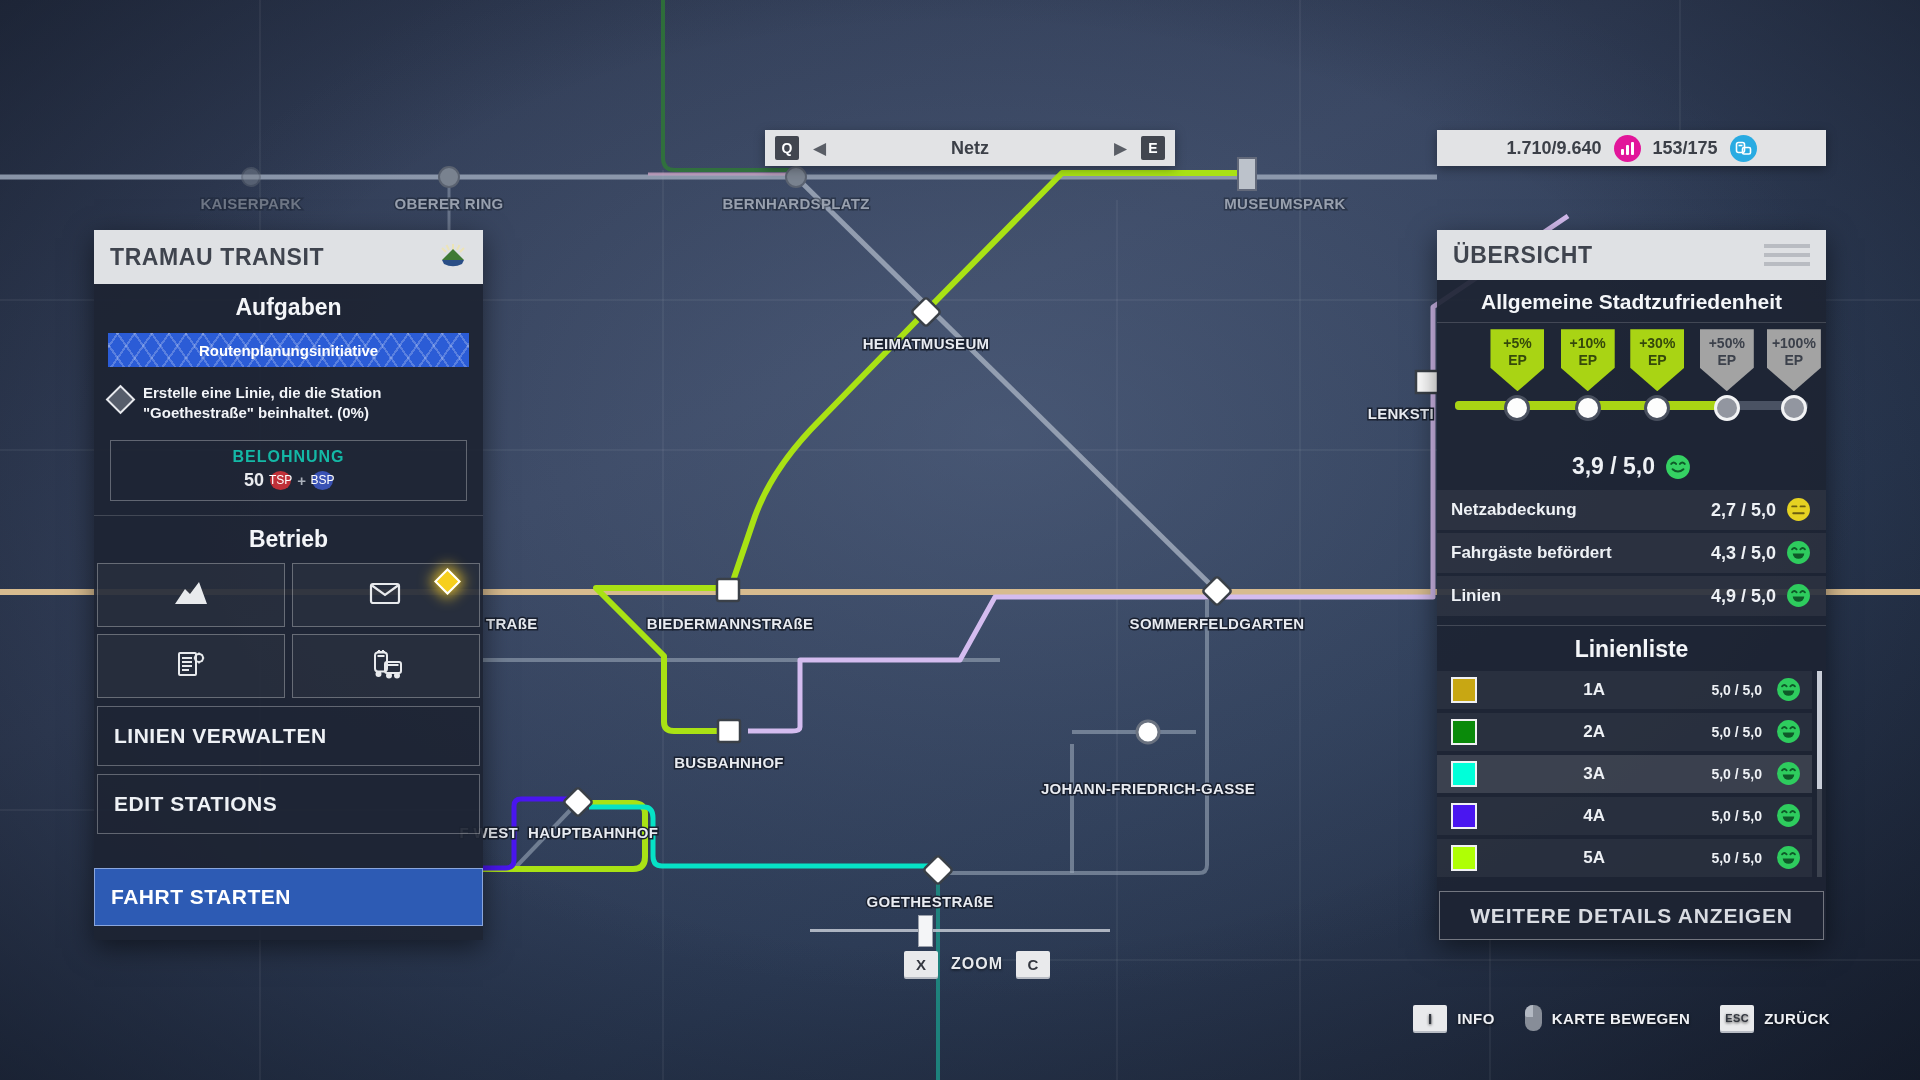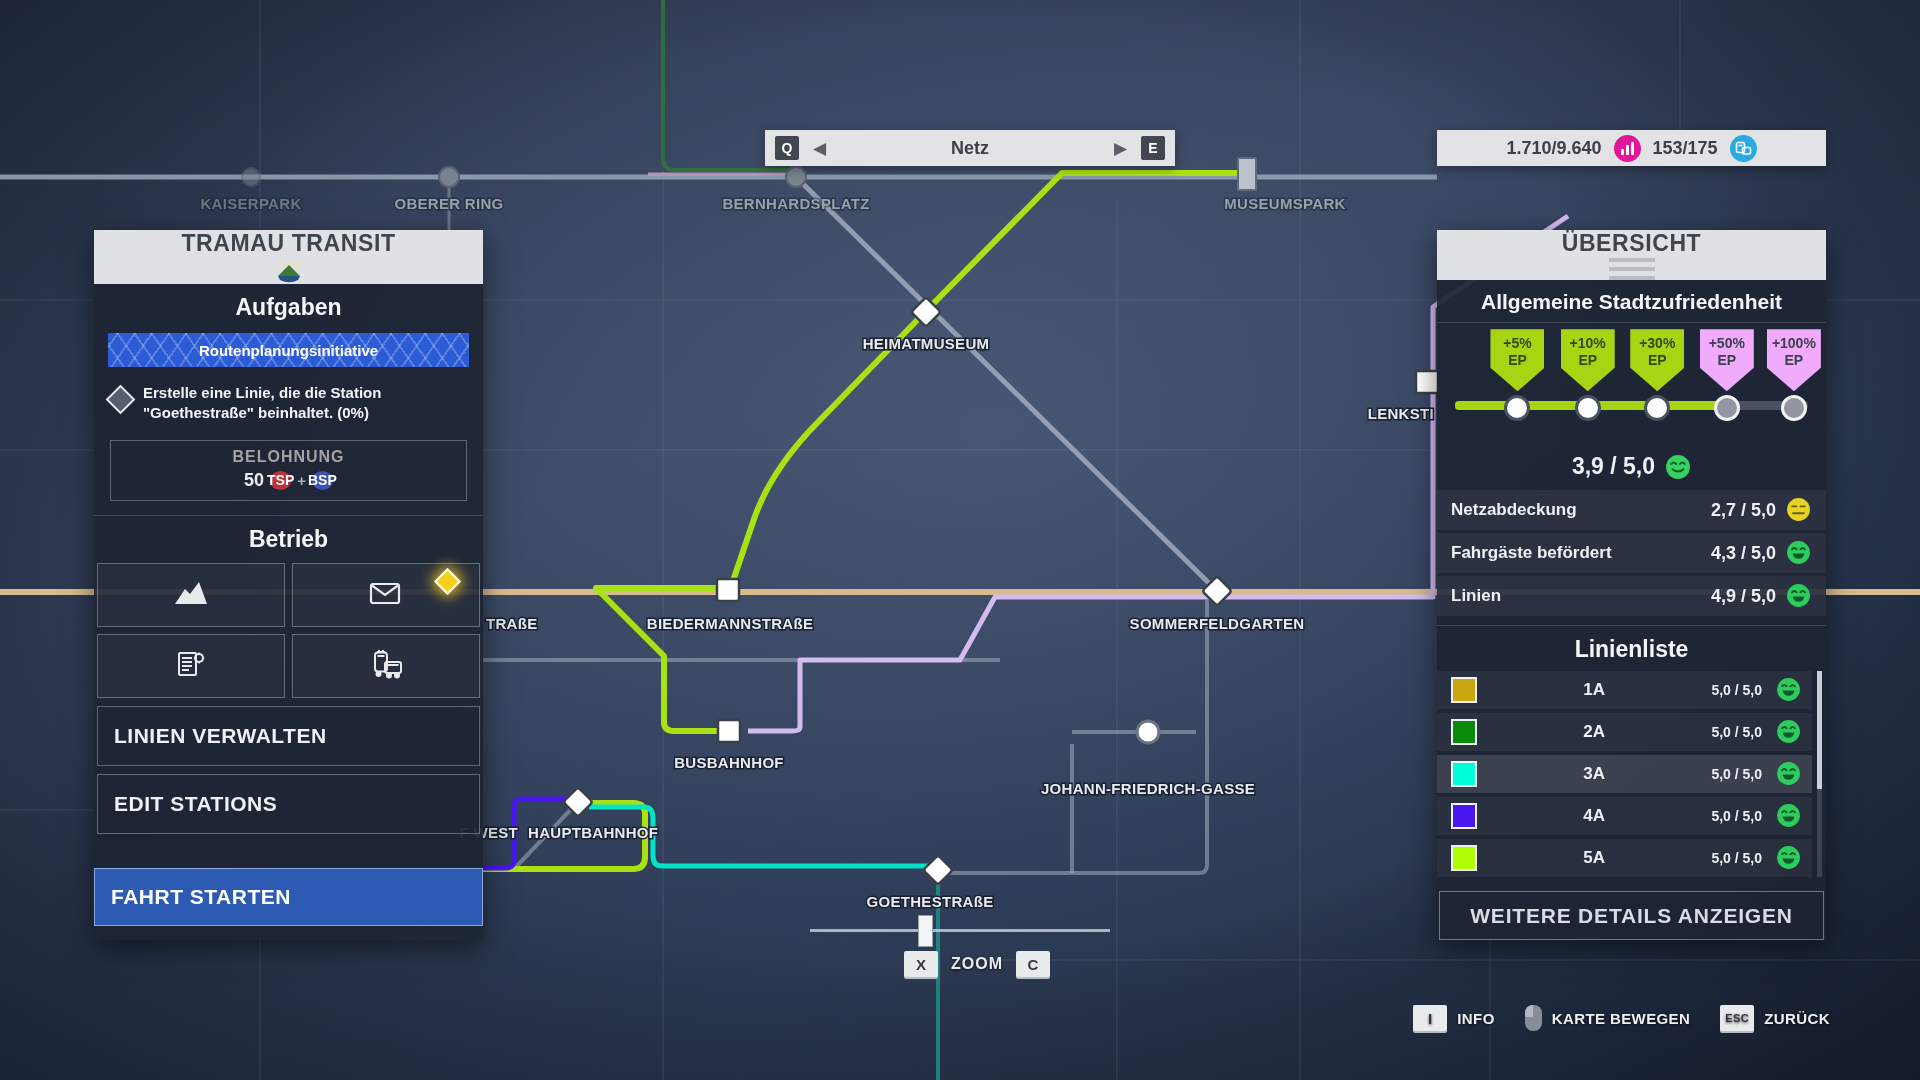--- a/index.html
+++ b/index.html
@@ -5,57 +5,57 @@
   html,body{margin:0;padding:0;background:#10141f;}
   .screen{position:relative;width:1920px;height:1080px;overflow:hidden;
     font-family:"Liberation Sans",sans-serif;
     background:
       radial-gradient(ellipse at 52% 40%, rgba(125,145,180,.28), transparent 62%),
       linear-gradient(155deg,#2d3850 0%,#35425d 38%,#2b3a54 68%,#222c40 100%);}
   .screen::after{content:"";position:absolute;inset:0;pointer-events:none;
       background:radial-gradient(ellipse at 50% 45%, transparent 55%, rgba(8,12,22,.55) 100%);}
   svg.map{position:absolute;left:0;top:0;z-index:1;}
   .panel{position:absolute;z-index:3;background:rgba(29,36,51,.93);box-shadow:0 8px 26px rgba(0,0,0,.5);color:#eef1f5;}
-  .panel-header{height:54px;background:#dfe1e4;display:flex;align-items:center;justify-content:space-between;padding:0 16px;flex-direction:column;}
+  .panel-header{height:54px;background:#dfe1e4;display:flex;align-items:center;justify-content:space-between;padding:0 16px;}
   .panel-title{color:#3f444e;font-weight:bold;font-size:23px;letter-spacing:.6px;}
   
   .left-panel{left:94px;top:230px;width:389px;height:710px;display:flex;flex-direction:column;}
   .section-heading{text-align:center;font-size:23px;font-weight:bold;padding:10px 0 8px;color:#f4f6f9;}
   .rule{height:1px;background:rgba(255,255,255,.16);}
   .banner{margin:4px 14px;height:34px;display:flex;align-items:center;justify-content:center;
      background:
        repeating-linear-gradient(55deg,transparent 0 12px,rgba(255,255,255,.22) 12px 14px),
        repeating-linear-gradient(-55deg,transparent 0 12px,rgba(255,255,255,.22) 12px 14px),
        #2b5cd6;
      color:#fff;font-weight:bold;font-size:15px;}
   .task-row{display:flex;gap:12px;padding:12px 16px 6px;align-items:flex-start;}
   .diamond-icon{width:17px;height:17px;margin-top:6px;background:#565d6b;border:2px solid #e8eaee;transform:rotate(45deg);flex:0 0 auto;}
   .task-text{font-size:15px;font-weight:bold;line-height:1.35;color:#f2f4f8;}
   .reward-box{margin:10px 16px 14px;border:1px solid rgba(255,255,255,.3);padding:7px 0 9px;text-align:center;}
-  .reward-title{color:#a3a3a3;font-weight:bold;font-size:16px;letter-spacing:1px;}
+  .reward-title{color:#14b8a6;font-weight:bold;font-size:16px;letter-spacing:1px;}
   .reward-line{margin-top:4px;display:flex;justify-content:center;align-items:center;gap:6px;color:#e9ebef;font-weight:bold;font-size:18px;}
-  .coin{width:21px;height:19px;border-radius:50%;color:#fff;font-size:14px;font-weight:bold;display:flex;align-items:center;justify-content:center;}
+  .coin{width:21px;height:19px;border-radius:50%;color:#fff;font-size:12px;font-weight:normal;display:flex;align-items:center;justify-content:center;}
   .coin.tsp{background:#c03038;}
   .coin.bsp{background:#3a52b4;}
   .plus{color:#aab0ba;font-size:15px;}
   .btn-grid{display:grid;grid-template-columns:1fr 1fr;gap:7px;padding:2px 3px 8px;}
   .icon-btn{height:62px;border:1px solid rgba(255,255,255,.3);background:rgba(255,255,255,.04);display:flex;align-items:center;justify-content:center;position:relative;}
   .wide-btn{margin:0 3px 8px;height:58px;border:1px solid rgba(255,255,255,.3);display:flex;align-items:center;padding:0 16px;font-size:21px;font-weight:bold;letter-spacing:.5px;color:#eef1f5;}
   .start-btn{margin:26px 0 0;height:56px;background:#2d5bb4;border:1px solid #8aa6dd;display:flex;align-items:center;padding:0 16px;font-size:21px;font-weight:bold;letter-spacing:.5px;color:#fff;}
   .badge-diamond{position:absolute;right:22px;top:8px;width:15px;height:15px;background:#f7cf1d;border:2px solid #fff;transform:rotate(45deg);box-shadow:0 0 14px 3px rgba(247,205,40,.85);}
   
   .right-panel{left:1437px;top:230px;width:389px;height:710px;display:flex;flex-direction:column;}
   .burger{display:flex;flex-direction:column;gap:5px;}
   .burger span{display:block;width:46px;height:4px;background:#b9bcc2;}
   .milestones{position:relative;height:118px;margin:6px 18px 0;}
   .flag{position:absolute;top:0;width:54px;height:56px;transform:translateX(-50%);
     clip-path:polygon(0 0,100% 0,100% 62%,50% 100%,0 62%);
     display:flex;flex-direction:column;align-items:center;padding-top:6px;font-weight:bold;font-size:14px;line-height:1.2;}
   .flag.green{background:#a9d414;color:#35490b;}
-  .flag.white{background:#f0abfc;color:#3c414b;}
+  .flag.white{background:#a3a3a3;color:#3c414b;}
   .ms-bar{position:absolute;left:0;right:0;top:72px;height:9px;background:#67718299;border-radius:4px;}
   .ms-fill{height:100%;width:77%;background:#a9d414;border-radius:4px;}
   .node{position:absolute;top:66px;width:20px;height:20px;border-radius:50%;transform:translateX(-50%);}
   .node.done{background:#fdfdfd;border:3px solid #49505f;}
   .node.todo{background:#9296a0;border:3px solid #f2f3f5;}
   .score-row{display:flex;align-items:center;justify-content:center;gap:10px;margin:14px 0 10px;font-size:23px;font-weight:bold;}
   .stat-row{display:flex;align-items:center;gap:10px;background:rgba(255,255,255,.06);margin:0 0 3px;padding:7px 14px;}
   .stat-label{flex:1;font-weight:bold;font-size:17px;}
   .stat-value{font-weight:bold;font-size:18px;}
   .lines-list{position:relative;padding-right:14px;}

